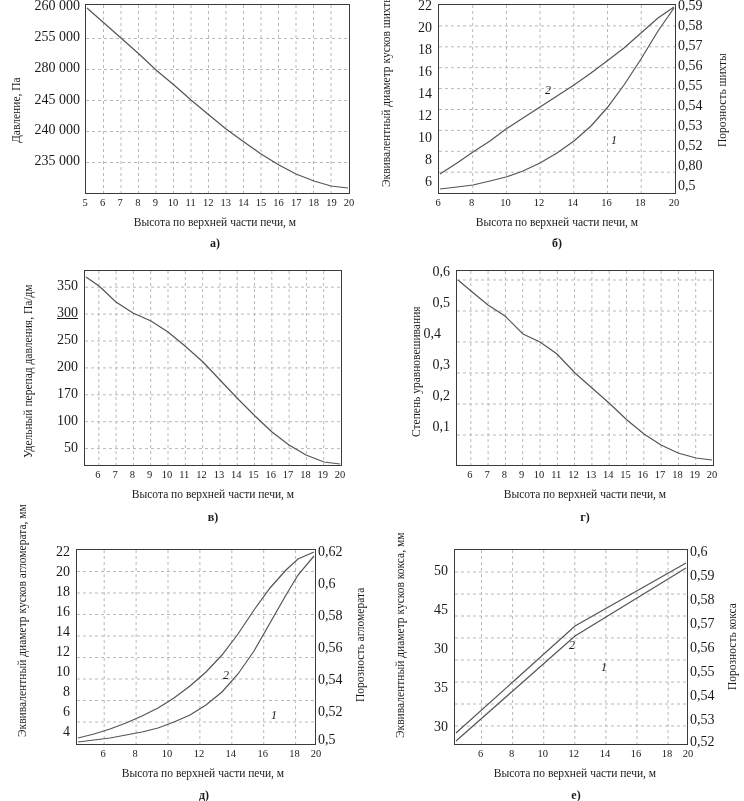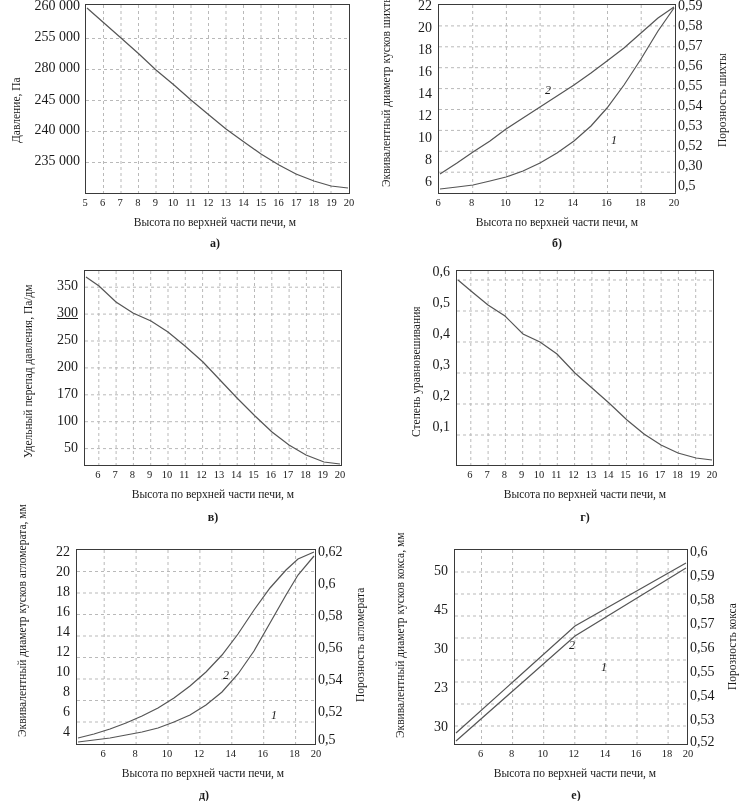--- a/index.html
+++ b/index.html
@@ -131,21 +131,21 @@
 
     <div class="tickcol right" style="left:306px;top:0;width:34px;height:195px;">
       <span style="left:0;top:6px;">0,59</span>
       <span style="left:0;top:26px;">0,58</span>
       <span style="left:0;top:46px;">0,57</span>
       <span style="left:0;top:66px;">0,56</span>
       <span style="left:0;top:86px;">0,55</span>
       <span style="left:0;top:106px;">0,54</span>
       <span style="left:0;top:126px;">0,53</span>
       <span style="left:0;top:146px;">0,52</span>
-      <span style="left:0;top:166px;">0,30</span>
+      <span style="left:0;top:166px;">0,80</span>
       <span style="left:0;top:186px;">0,5</span>
     </div>
 
     <div class="vlabel" style="left:344px;top:45px;height:110px;width:14px;">Порозность шихты</div>
 
     <div class="tickrow" style="left:66px;top:197px;width:238px;">
       <span style="left:0;">6</span>
         <span style="left:33.7px;">8</span>
         <span style="left:67.4px;">10</span>
       <span style="left:101.1px;">12</span>
@@ -222,21 +222,21 @@
     <div class="axlabel" style="left:68px;top:224px;width:290px;">Высота по верхней части печи, м</div>
     <div class="panelcap" style="left:183px;top:246px;">в)</div>
   </div>
 
   <div class="panel" style="left:372px;top:264px;width:372px;height:270px;">
     <div class="vlabel" style="left:38px;top:18px;height:180px;width:14px;">Степень уравновешивания</div>
 
     <div class="tickcol" style="left:54px;top:0;width:26px;height:202px;">
       <span style="right:2px;top:8px;">0,6</span>
       <span style="right:2px;top:39px;">0,5</span>
-      <span style="right:2px;top:70px;">0,4</span>
+      <span style="right:11px;top:70px;">0,4</span>
       <span style="right:2px;top:101px;">0,3</span>
       <span style="right:2px;top:132px;">0,2</span>
       <span style="right:2px;top:163px;">0,1</span>
     </div>
 
     <div class="frame" style="left:84px;top:6px;width:258px;height:196px;">
       <svg width="256" height="194" viewBox="0 0 256 194">
         <g stroke="#b9b9b9" stroke-width="1" stroke-dasharray="3,3">
           <line x1="13.8" y1="0" x2="13.8" y2="194"></line>
             <line x1="31.1" y1="0" x2="31.1" y2="194"></line>
@@ -356,21 +356,21 @@
     <div class="panelcap" style="left:174px;top:244px;">д)</div>
   </div>
 
   <div class="panel" style="left:372px;top:544px;width:372px;height:257px;">
     <div class="vlabel two" style="left:22px;top:14px;height:180px;width:28px;">Эквивалентный диаметр кусков кокса, мм</div>
 
     <div class="tickcol" style="left:52px;top:0;width:26px;height:200px;">
       <span style="right:2px;top:27px;">50</span>
       <span style="right:2px;top:66px;">45</span>
       <span style="right:2px;top:105px;">30</span>
-      <span style="right:2px;top:144px;">23</span>
+      <span style="right:2px;top:144px;">35</span>
       <span style="right:2px;top:183px;">30</span>
     </div>
 
     <div class="frame" style="left:82px;top:5px;width:234px;height:196px;">
       <svg width="232" height="194" viewBox="0 0 232 194">
         <g stroke="#b9b9b9" stroke-width="1" stroke-dasharray="3,3">
           <line x1="26.5" y1="0" x2="26.5" y2="194"></line>
             <line x1="57.6" y1="0" x2="57.6" y2="194"></line>
           <line x1="88.7" y1="0" x2="88.7" y2="194"></line>
             <line x1="119.8" y1="0" x2="119.8" y2="194"></line>

